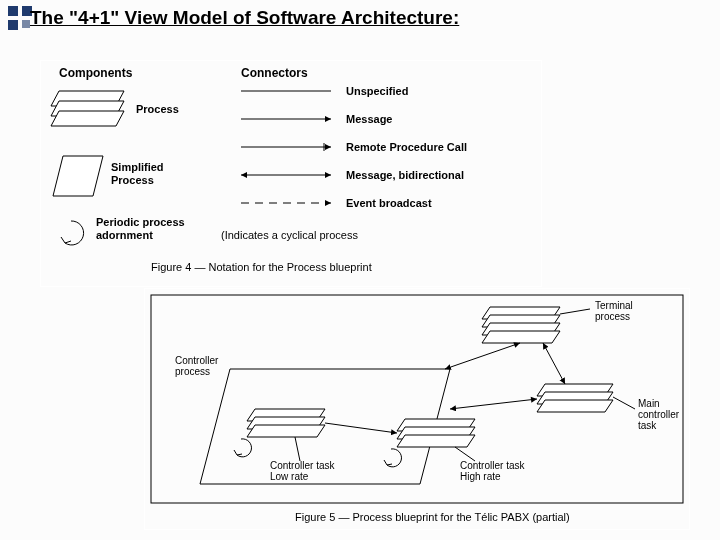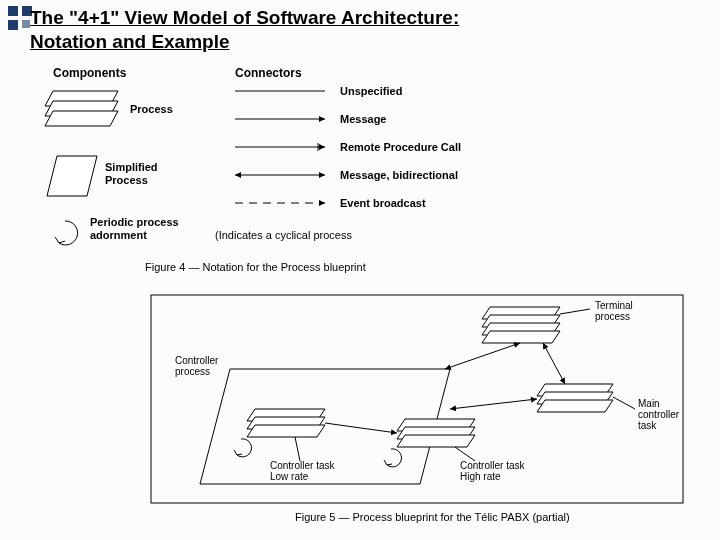--- a/index.html
+++ b/index.html
@@ -1,39 +1,38 @@
 <!DOCTYPE html>
 <html><head>
 <meta charset="utf-8">
 <style>
   html,body{margin:0;padding:0;width:720px;height:540px;font-family:Arial,Helvetica,sans-serif;background:#fcfcfc;color:#000;}
   .slide{position:relative;width:720px;height:540px;}
   .bullet-deco{position:absolute;left:8px;top:6px;}
   .bullet-deco div{position:absolute;width:10px;height:10px;background:#1f3a6d;}
   .title{position:absolute;left:30px;top:6px;width:660px;font-weight:bold;font-size:19px;text-decoration:underline;line-height:1.25;}
   .fig{position:absolute;border:1px solid #fff;}
-  .fig4{left:34px;top:60px;width:500px;height:225px;}
+  .fig4{left:40px;top:60px;width:500px;height:225px;}
   .fig5{left:144px;top:288px;width:544px;height:240px;}
   svg text{font-family:Arial,Helvetica,sans-serif;}
 </style>
 </head>
 <body>
 
 <div class="slide">
 
   <div class="bullet-deco">
     <div style="left:0;top:0;"></div>
     <div style="left:14px;top:0;"></div>
     <div style="left:0;top:14px;"></div>
     <div style="left:14px;top:14px;opacity:.6;width:8px;height:8px;"></div>
   </div>
 
   <div class="title">
     <span>The "4+1" View Model of Software Architecture:</span><br>
-    <span>Notation and Example</span>
   </div>
 
   <div class="fig fig4">
     <svg width="500" height="225" viewBox="0 0 500 225">
       <defs>
         <marker id="ah" markerWidth="8" markerHeight="8" refX="6" refY="3" orient="auto">
           <path d="M0,0 L6,3 L0,6 Z" fill="#000"></path>
         </marker>
         <marker id="ahb" markerWidth="8" markerHeight="8" refX="0" refY="3" orient="auto">
           <path d="M6,0 L0,3 L6,6 Z" fill="#000"></path>

